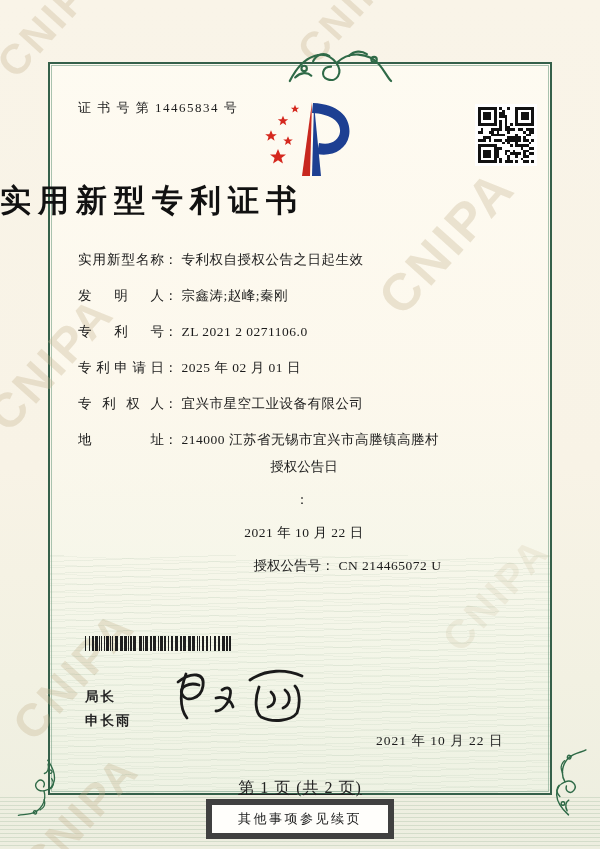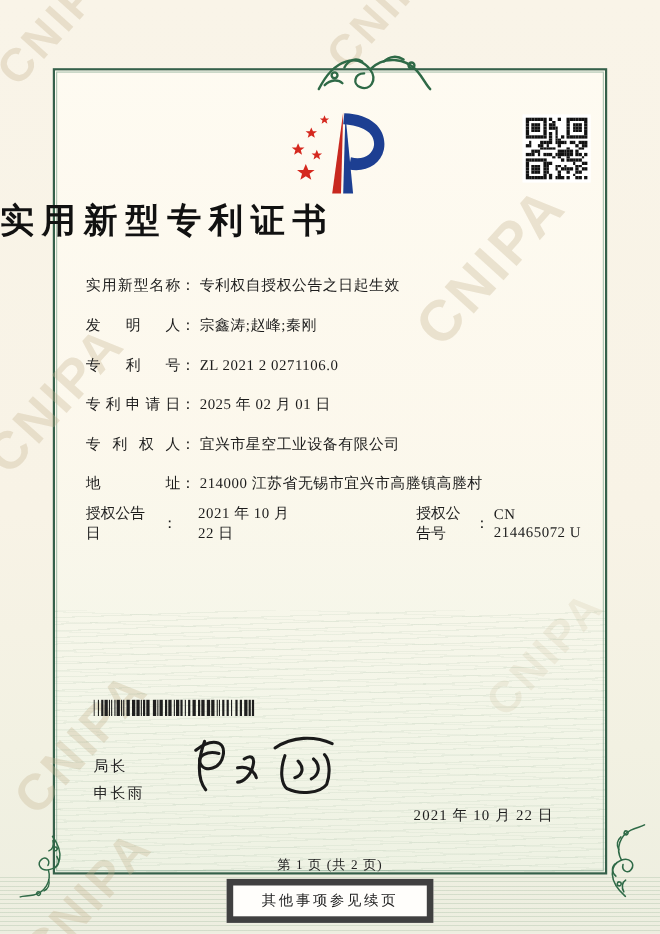--- a/index.html
+++ b/index.html
@@ -44,35 +44,35 @@
   .qr i.d{background:#121212;}
   .title{
     position:absolute;left:0;top:180px;width:100%;text-align:left;
     font-size:31px;font-weight:700;letter-spacing:7px;color:#111;
   }
   .fields{position:absolute;left:78px;top:242px;width:452px;}
   .frow{height:36px;display:flex;align-items:center;font-size:13.5px;color:#1c1c1c;}
   .flabel{display:inline-block;width:86px;text-align:justify;text-align-last:justify;}
   .fcolon{display:inline-block;margin-right:4px;}
   .fvalue{letter-spacing:0.5px;}
-  .grant{gap:15px;}
+  .grant{gap:15px;flex-direction:column;}
   .grant .col2{margin-left:87px;display:flex;align-items:center;}
   .paras{position:absolute;left:78px;top:492px;width:452px;font-size:13px;line-height:1.63;color:#262626;letter-spacing:0.4px;}
   .paras p{margin:0;text-indent:2em;}
   .barcode{position:absolute;left:85px;top:636px;width:155px;height:15px;display:flex;align-items:stretch;overflow:hidden;}
   .barcode i{display:block;background:#1f1f1f;}
   .sig-label{
     position:absolute;left:85px;font-family:"Liberation Sans","DejaVu Sans",sans-serif;
-    font-weight:400;font-size:13.5px;letter-spacing:2px;color:#222;
+    font-weight:700;font-size:13.5px;letter-spacing:2px;color:#222;
   }
   .sig-title{top:688px;}
   .sig-name{top:712px;}
   .sig-hand{position:absolute;left:168px;top:660px;}
   .issue-date{position:absolute;left:376px;top:732px;font-size:13.5px;letter-spacing:1px;color:#1d1d1d;}
-  .page-num{position:absolute;left:0;top:778px;width:100%;text-align:center;font-size:12px;letter-spacing:1px;color:#222;}
+  .page-num{position:absolute;left:0;top:778px;width:100%;text-align:center;font-size:16px;letter-spacing:1px;color:#222;text-decoration:underline;}
   .footer-note{
     position:absolute;left:50%;top:799px;transform:translateX(-50%);
     background:#fffefb;border:6px solid #404040;padding:5px 26px;
     font-size:13px;letter-spacing:2.5px;color:#222;white-space:nowrap;
   }
   .orn{position:absolute;z-index:2;}
 </style>
 </head>
 <body>
 
@@ -110,20 +110,21 @@
   </svg>
 <svg class="orn" style="left:0px;top:758px" width="78" height="78" viewBox="0 0 120 120">
     <use href="#flour-shape" transform="translate(108,18) rotate(118) scale(0.85)"></use>
   </svg>
 <svg class="orn" style="left:530px;top:732px" width="70" height="84" viewBox="0 0 100 120">
     <use href="#flour-shape" transform="translate(18,112) rotate(-75) scale(0.85)"></use>
   </svg>
 
 <div class="content">
 
+  <div class="cert-number">证 书 号 第 14465834 号</div>
 
   <svg class="logo" width="100" height="90" viewBox="0 0 100 90">
     <use href="#star-shape" transform="translate(45,19) scale(0.42)"></use>
     <use href="#star-shape" transform="translate(33,31) scale(0.52)"></use>
     <use href="#star-shape" transform="translate(21,46) scale(0.58)"></use>
     <use href="#star-shape" transform="translate(38,51) scale(0.48)"></use>
     <use href="#star-shape" transform="translate(28,67) scale(0.80)"></use>
     <path d="M62,12 L52,86 L60,86 Z" fill="#c8281f"></path>
     <path d="M64,14 L62,86 L71,86 Z" fill="#1d3f92"></path>
     <path d="M63,13 C91,14 102,30 99,46 C96,60 82,67 67,64 L69,53 C81,56 89,50 90,42 C91,31 80,24 62,23 Z" fill="#1d3f92"></path>

